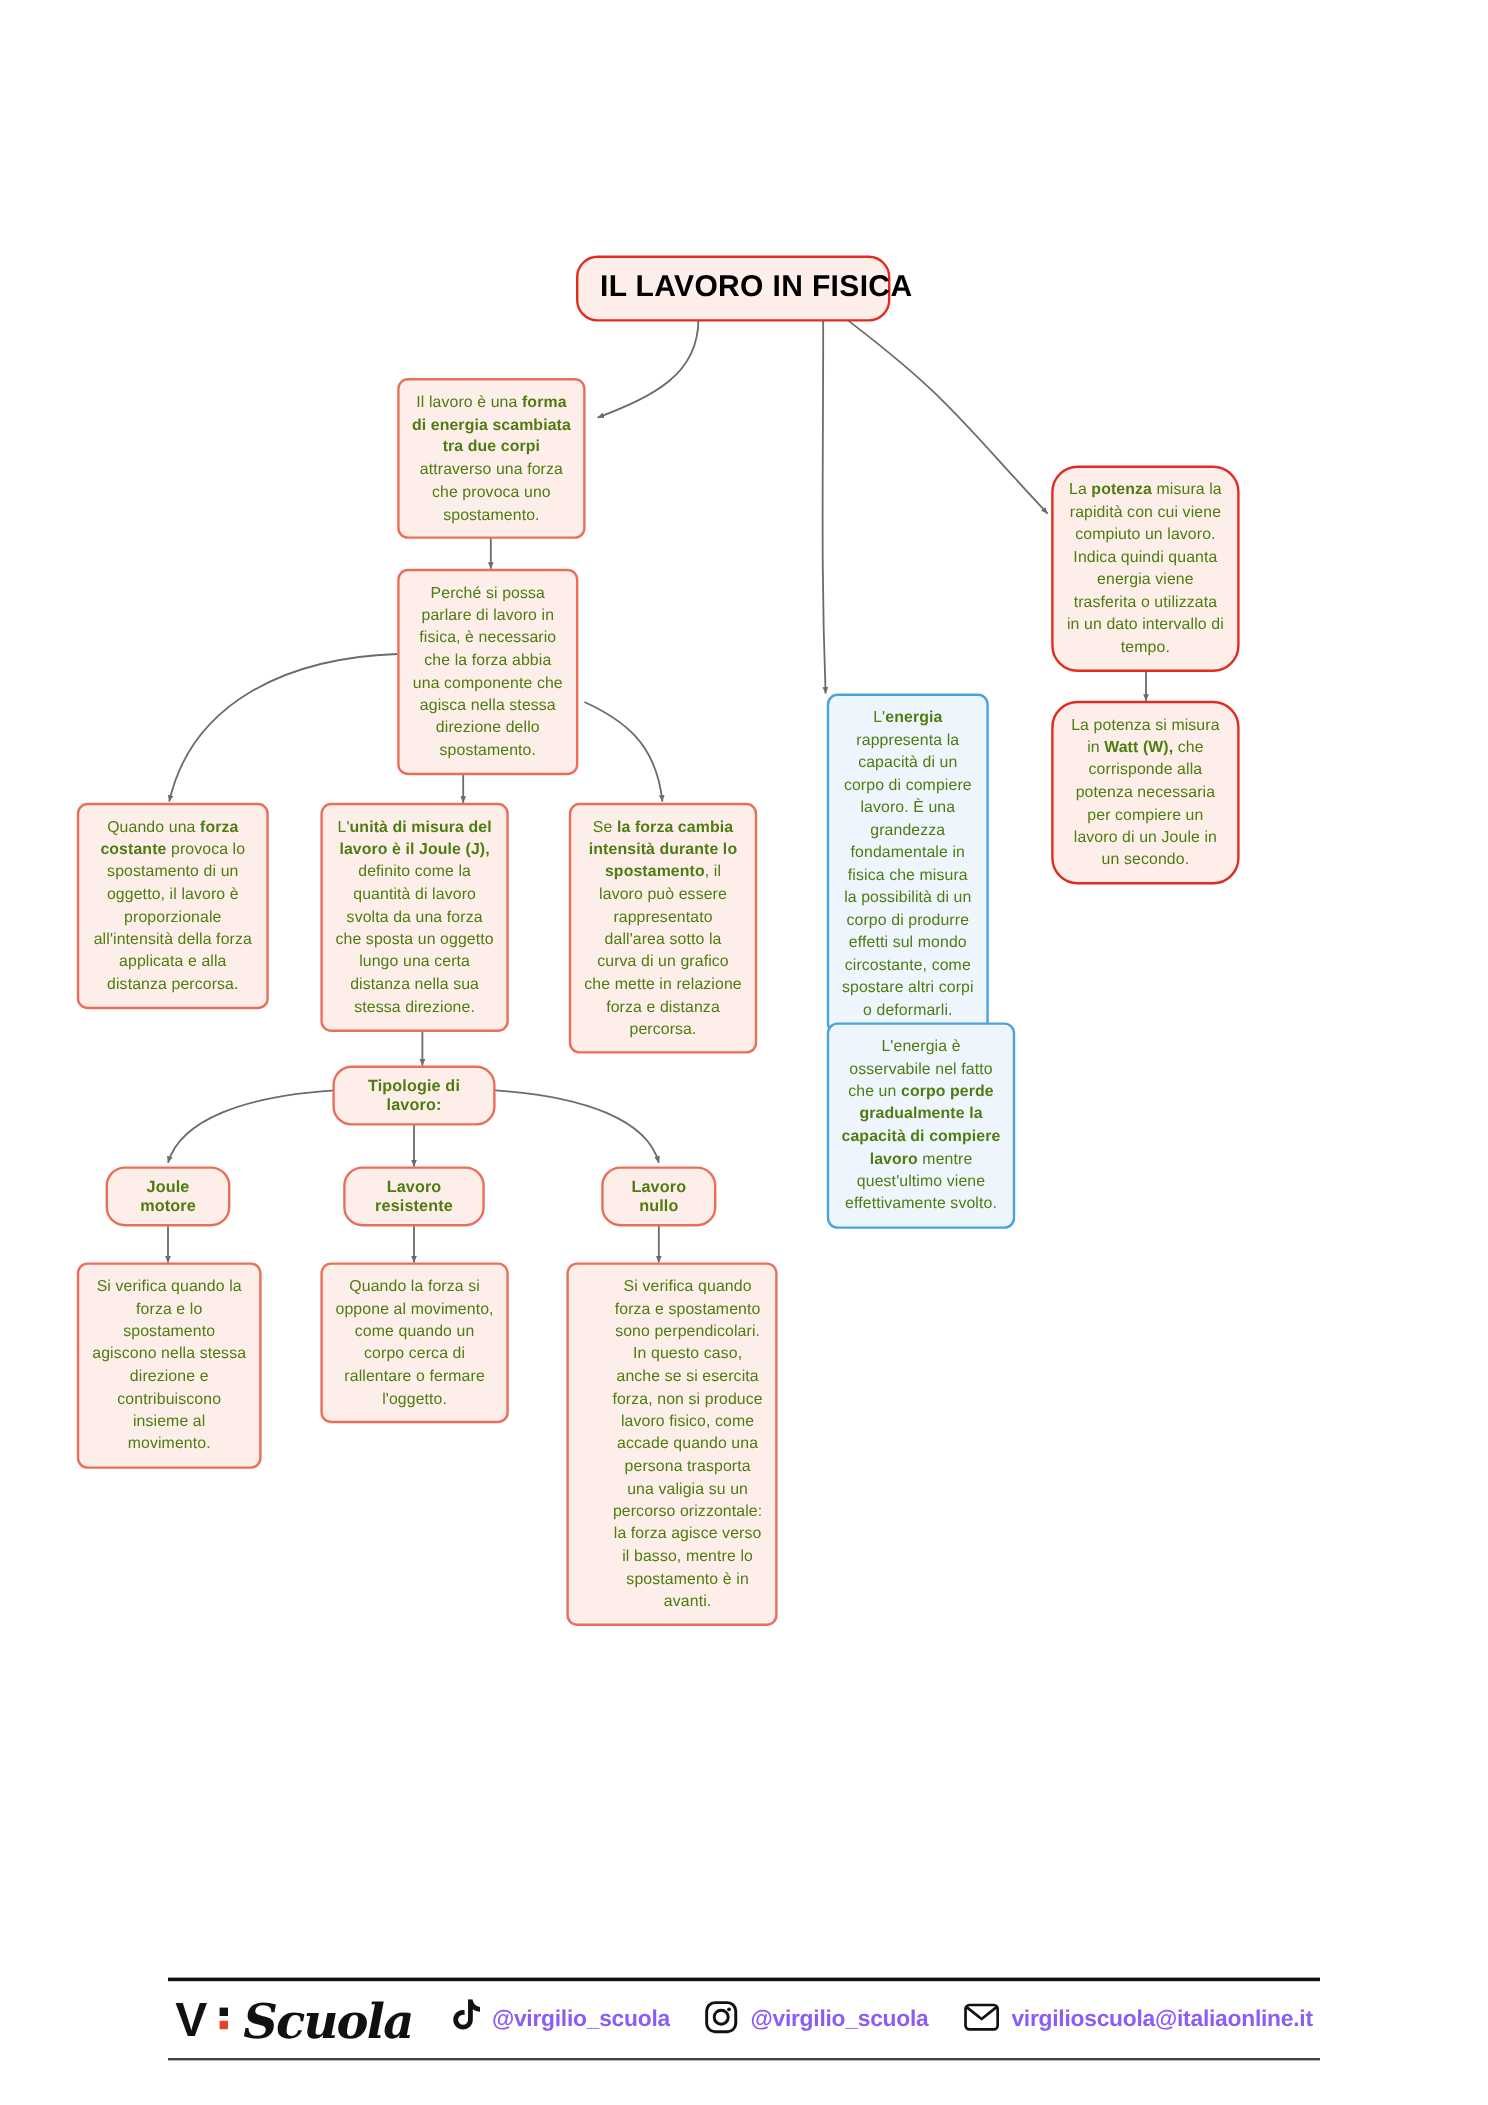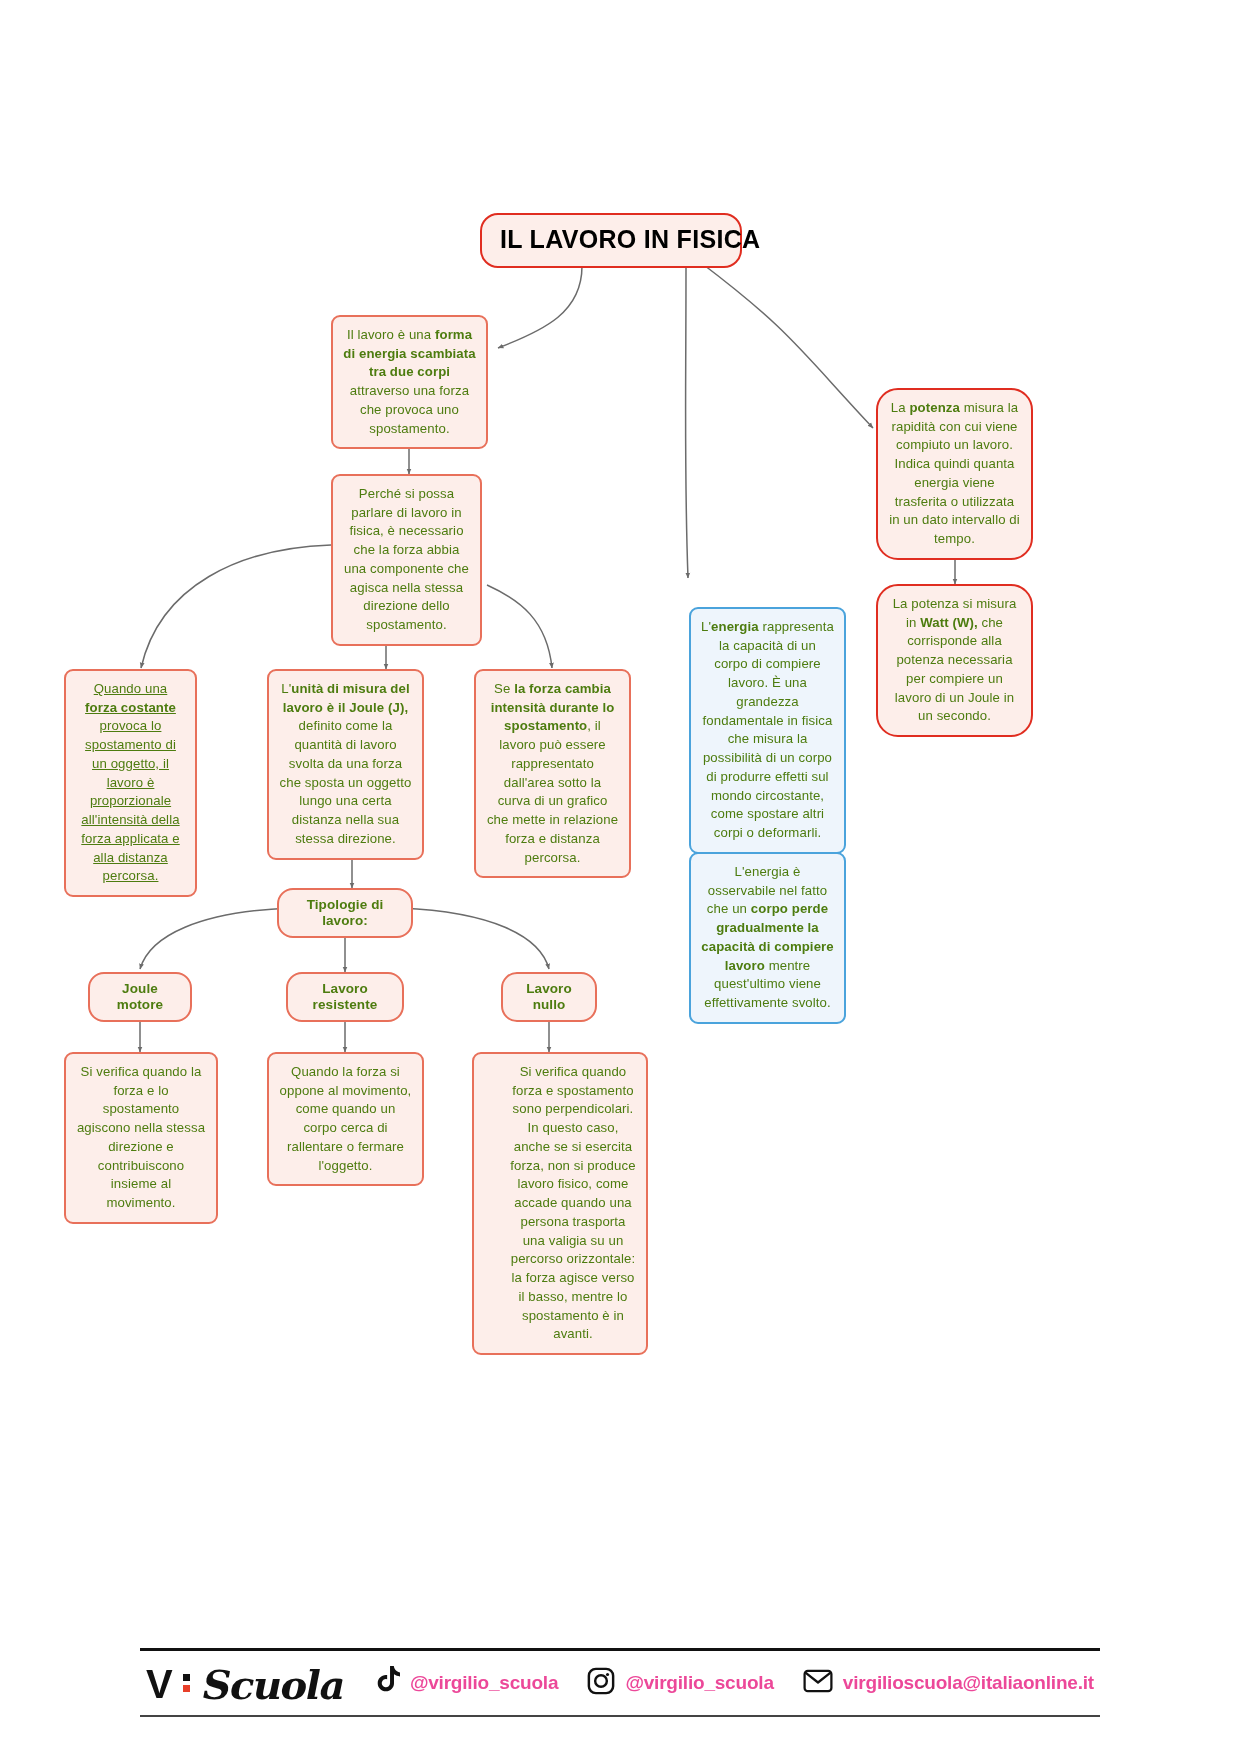--- a/index.html
+++ b/index.html
@@ -93,21 +93,21 @@
     gap: 0;
   }
   .fitem {
     display: flex;
     align-items: center;
     gap: 10px;
   }
   .fitem .handle {
     font-size: 19px;
     font-weight: 700;
-    color: #ec4899;
+    color: #8b5cf6;
     letter-spacing: -.2px;
     white-space: nowrap;
   }
   .sp { flex: 1 1 auto; }
 
   
   #logo { display: flex; align-items: baseline; }
   #logo .v {
     font-family: "Liberation Sans", sans-serif;
     font-weight: 700;
@@ -186,41 +186,41 @@
       <path d="M955,537 L955,584" marker-end="url(#ah)"></path>
     </g>
   </svg>
 
   <div id="title-box" style="left:480px; top:213px; width:262px;border-radius:18px;">IL LAVORO IN FISICA</div>
 
   <div class="node" style="left:331px; top:315px; width:157px;"><span>Il lavoro è una </span><b>forma di energia scambiata tra due corpi</b><span> attraverso una forza che provoca uno spostamento.</span></div>
 
   <div class="node" style="left:331px; top:474px; width:151px;"><span>Perché si possa parlare di lavoro in fisica, è necessario che la forza abbia una componente che agisca nella stessa direzione dello spostamento.</span></div>
 
-  <div class="node" style="left:64px; top:669px; width:133px;text-decoration:underline;"><span>Quando una </span><b>forza costante</b><span> provoca lo spostamento di un oggetto, il lavoro è proporzionale all'intensità della forza applicata e alla distanza percorsa.</span></div>
+  <div class="node" style="left:64px; top:669px; width:160px;"><span>Quando una </span><b>forza costante</b><span> provoca lo spostamento di un oggetto, il lavoro è proporzionale all'intensità della forza applicata e alla distanza percorsa.</span></div>
 
   <div class="node" style="left:267px; top:669px; width:157px;"><span>L'</span><b>unità di misura del lavoro è il Joule (J),</b><span> definito come la quantità di lavoro svolta da una forza che sposta un oggetto lungo una certa distanza nella sua stessa direzione.</span></div>
 
   <div class="node" style="left:474px; top:669px; width:157px;"><span>Se </span><b>la forza cambia intensità durante lo spostamento</b><span>, il lavoro può essere rappresentato dall'area sotto la curva di un grafico che mette in relazione forza e distanza percorsa.</span></div>
 
   <div class="node pill" style="left:277px; top:888px; width:136px;"><b>Tipologie di lavoro:</b></div>
 
   <div class="node pill" style="left:88px; top:972px; width:104px;"><b>Joule motore</b></div>
 
   <div class="node pill" style="left:286px; top:972px; width:118px;"><b>Lavoro resistente</b></div>
 
   <div class="node pill" style="left:501px; top:972px; width:96px;"><b>Lavoro nullo</b></div>
 
   <div class="node" style="left:64px; top:1052px; width:154px;"><span>Si verifica quando la forza e lo spostamento agiscono nella stessa direzione e contribuiscono insieme al movimento.</span></div>
 
   <div class="node" style="left:267px; top:1052px; width:157px;"><span>Quando la forza si oppone al movimento, come quando un corpo cerca di rallentare o fermare l'oggetto.</span></div>
 
   <div class="node" style="left:472px; top:1052px; width:176px;padding-left:36px;"><span>Si verifica quando forza e spostamento sono perpendicolari. In questo caso, anche se si esercita forza, non si produce lavoro fisico, come accade quando una persona trasporta una valigia su un percorso orizzontale: la forza agisce verso il basso, mentre lo spostamento è in avanti.</span></div>
 
-  <div class="node blue" style="left:689px; top:578px; width:157px;margin-top:29px;"><span>L'</span><b>energia</b><span> rappresenta la capacità di un corpo di compiere lavoro. È una grandezza fondamentale in fisica che misura la possibilità di un corpo di produrre effetti sul mondo circostante, come spostare altri corpi o deformarli.</span></div>
+  <div class="node blue" style="left:689px; top:578px; width:135px;"><span>L'</span><b>energia</b><span> rappresenta la capacità di un corpo di compiere lavoro. È una grandezza fondamentale in fisica che misura la possibilità di un corpo di produrre effetti sul mondo circostante, come spostare altri corpi o deformarli.</span></div>
 
   <div class="node blue" style="left:689px; top:852px; width:157px;"><span>L'energia è osservabile nel fatto che un </span><b>corpo perde gradualmente la capacità di compiere lavoro</b><span> mentre quest'ultimo viene effettivamente svolto.</span></div>
 
   <div class="node red" style="left:876px; top:388px; width:157px;"><span>La </span><b>potenza</b><span> misura la rapidità con cui viene compiuto un lavoro. Indica quindi quanta energia viene trasferita o utilizzata in un dato intervallo di tempo.</span></div>
 
   <div class="node red" style="left:876px; top:584px; width:157px;"><span>La potenza si misura in </span><b>Watt (W),</b><span> che corrisponde alla potenza necessaria per compiere un lavoro di un Joule in un secondo.</span></div>
 
   <div id="footer">
     <div class="rule"></div>
     <div id="footer-row">

